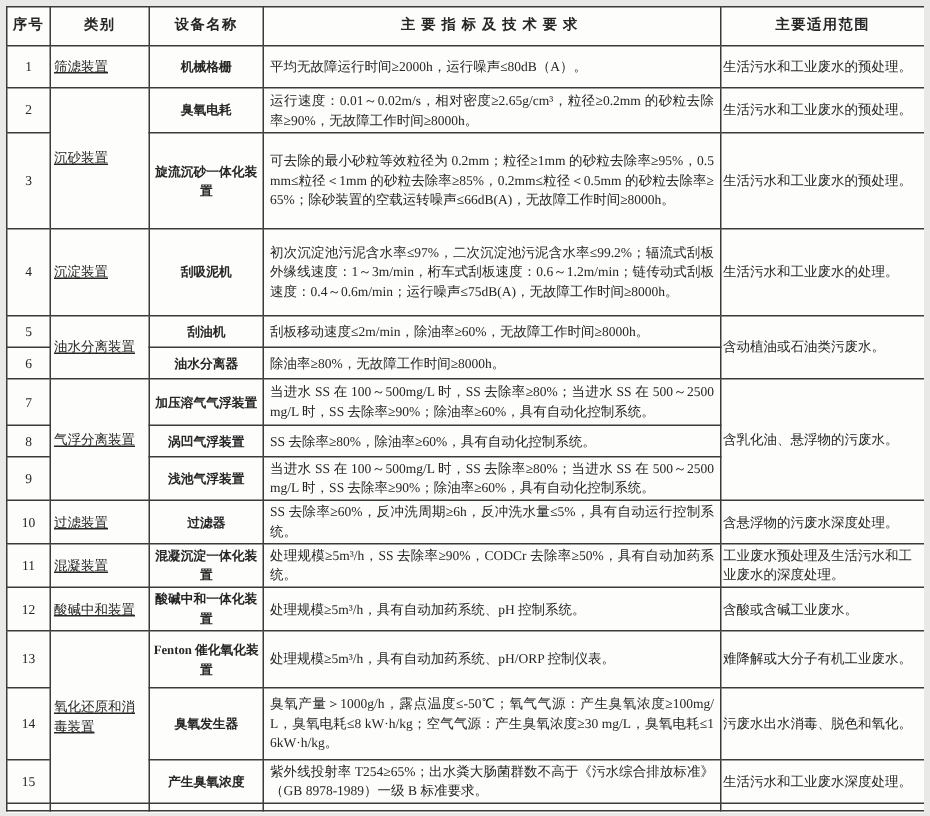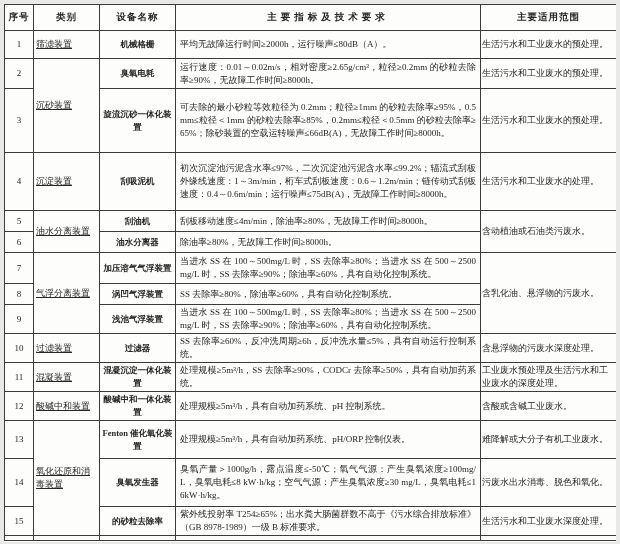--- a/index.html
+++ b/index.html
@@ -89,21 +89,21 @@
     <td class="c-cat">沉淀装置</td>
     <td class="c-dev">刮吸泥机</td>
     <td class="c-spec">初次沉淀池污泥含水率≤97%，二次沉淀池污泥含水率≤99.2%；辐流式刮板外缘线速度：1～3m/min，桁车式刮板速度：0.6～1.2m/min；链传动式刮板速度：0.4～0.6m/min；运行噪声≤75dB(A)，无故障工作时间≥8000h。</td>
     <td class="c-scope">生活污水和工业废水的处理。</td>
   </tr>
 
   <tr style="height:21px">
     <td class="c-no">5</td>
     <td class="c-cat" rowspan="2">油水分离装置</td>
     <td class="c-dev">刮油机</td>
-    <td class="c-spec">刮板移动速度≤4m/min，除油率≥80%，无故障工作时间≥8000h。</td>
+    <td class="c-spec">刮板移动速度≤2m/min，除油率≥60%，无故障工作时间≥8000h。</td>
     <td class="c-scope" rowspan="2">含动植油或石油类污废水。</td>
   </tr>
 
   <tr style="height:21px">
     <td class="c-no">6</td>
     <td class="c-dev">油水分离器</td>
     <td class="c-spec">除油率≥80%，无故障工作时间≥8000h。</td>
   </tr>
 
   <tr style="height:31px">
@@ -160,21 +160,21 @@
 
   <tr style="height:48px">
     <td class="c-no">14</td>
     <td class="c-dev">臭氧发生器</td>
     <td class="c-spec">臭氧产量＞1000g/h，露点温度≤-50℃；氧气气源：产生臭氧浓度≥100mg/L，臭氧电耗≤8 kW·h/kg；空气气源：产生臭氧浓度≥30 mg/L，臭氧电耗≤16kW·h/kg。</td>
     <td class="c-scope">污废水出水消毒、脱色和氧化。</td>
   </tr>
 
   <tr style="height:25px">
     <td class="c-no">15</td>
-    <td class="c-dev">的砂粒去除率</td>
+    <td class="c-dev">产生臭氧浓度</td>
     <td class="c-spec">紫外线投射率 T254≥65%；出水粪大肠菌群数不高于《污水综合排放标准》（GB 8978-1989）一级 B 标准要求。</td>
     <td class="c-scope">生活污水和工业废水深度处理。</td>
   </tr>
 
   <tr style="height:5px">
     <td class="c-no"></td>
     <td class="c-cat"></td>
     <td class="c-dev"></td>
     <td class="c-spec"></td>
     <td class="c-scope"></td>

